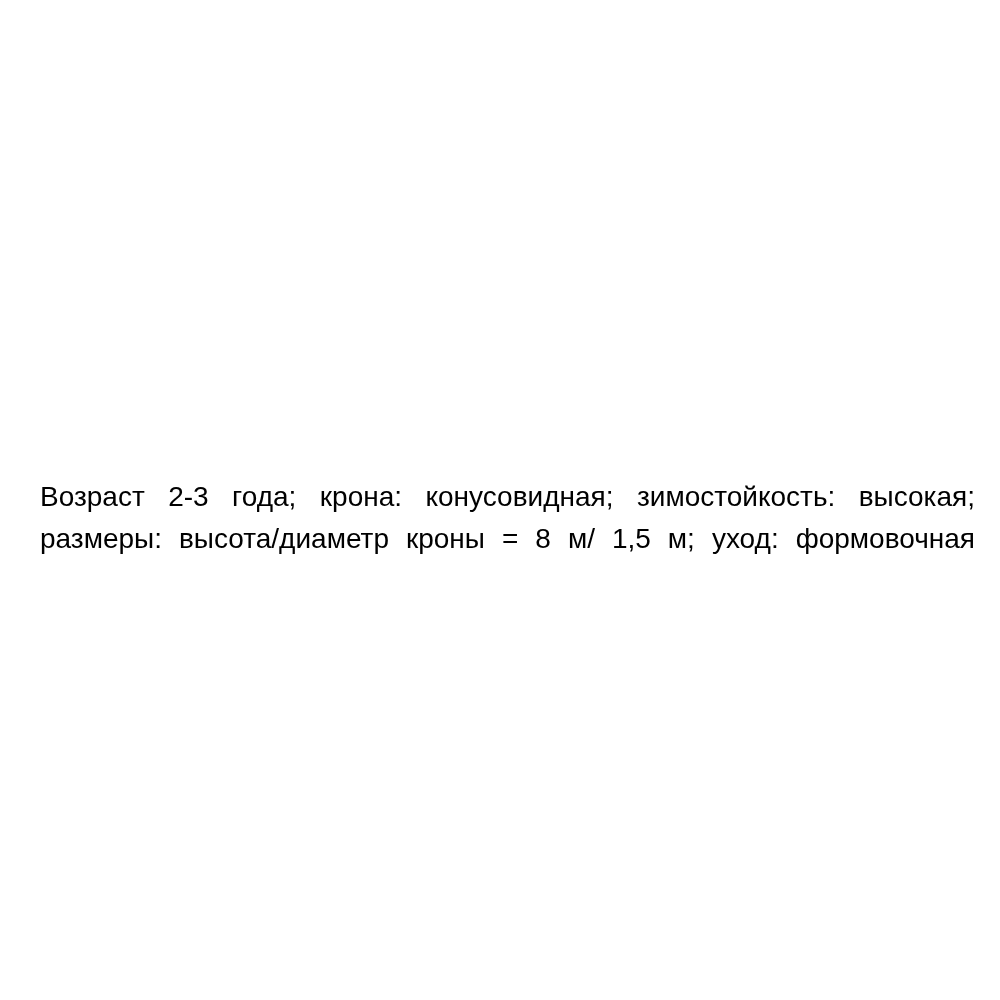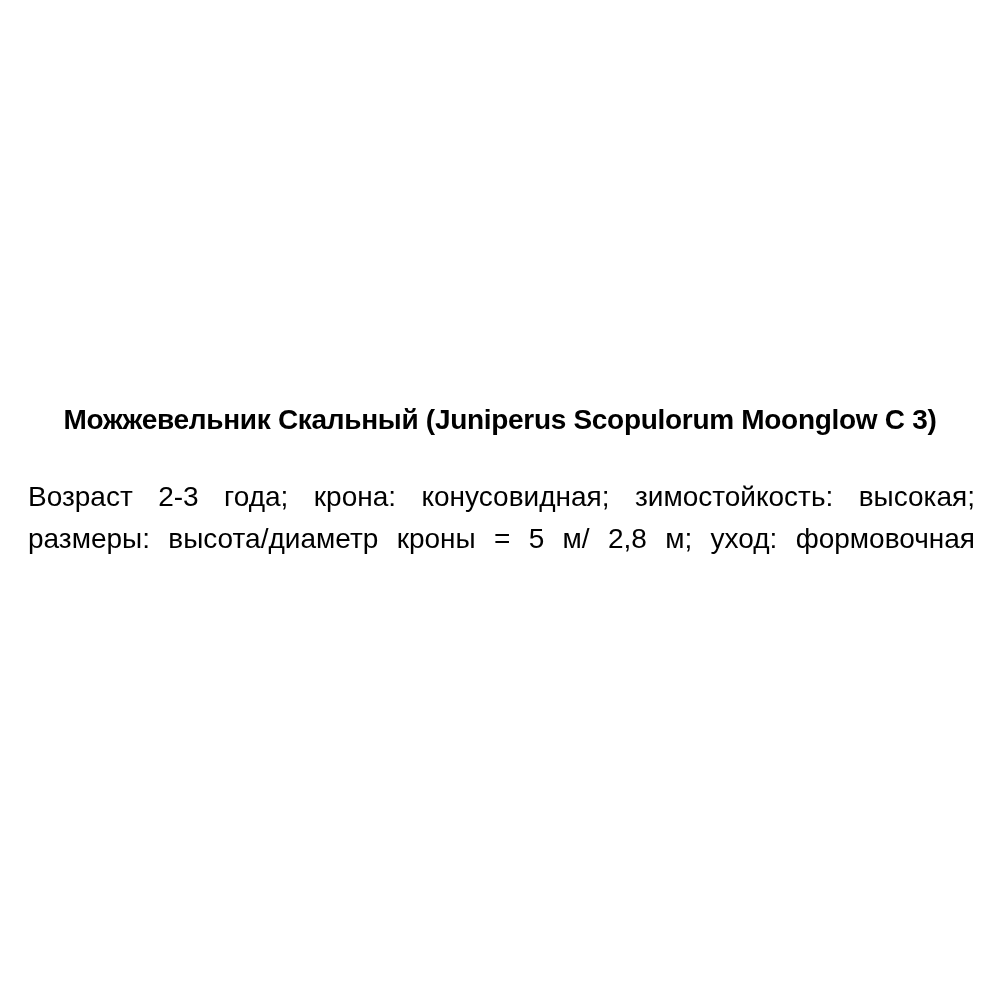--- a/index.html
+++ b/index.html
@@ -38,27 +38,27 @@
     top: 476px;
     left: 28px;
     right: 25px;
     font-size: 28px;
     line-height: 41.5px;
     color: #000000;
   }
   .desc-line {
     text-align: justify;
     text-align-last: justify;
+    margin-left: 12px;
   }
 </style>
 </head>
 <body>
 
 <div class="page">
 
-  <div class="product-title">Можжевельник Скальный (Juniperus Scopulorum Moonglow C 3)</div>
 
   <div class="product-description">
     <div class="desc-line">Возраст 2-3 года; крона: конусовидная; зимостойкость: высокая;</div>
-    <div class="desc-line">размеры: высота/диаметр кроны = 5 м/ 2,8 м; уход: формовочная</div>
+    <div class="desc-line">размеры: высота/диаметр кроны = 8 м/ 1,5 м; уход: формовочная</div>
   </div>
 
 </div>
 
 </body></html>

